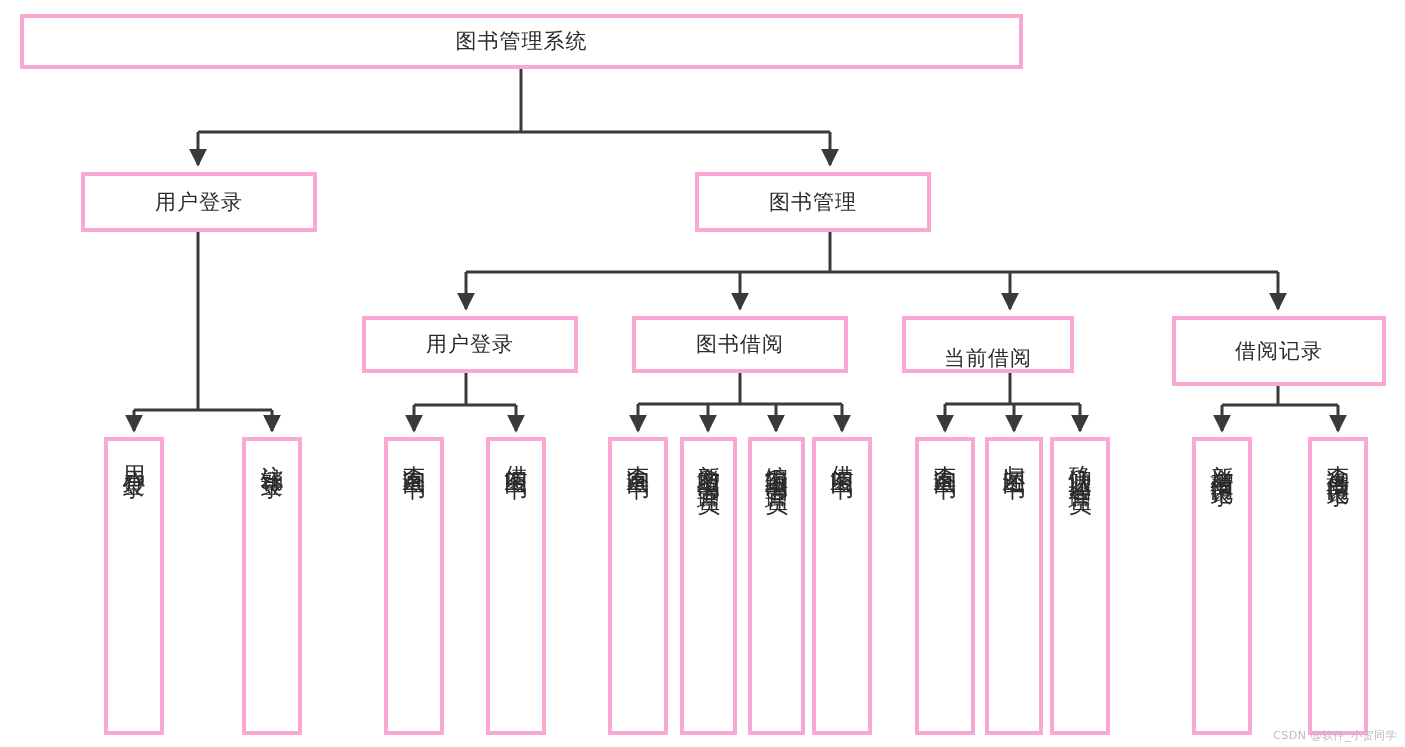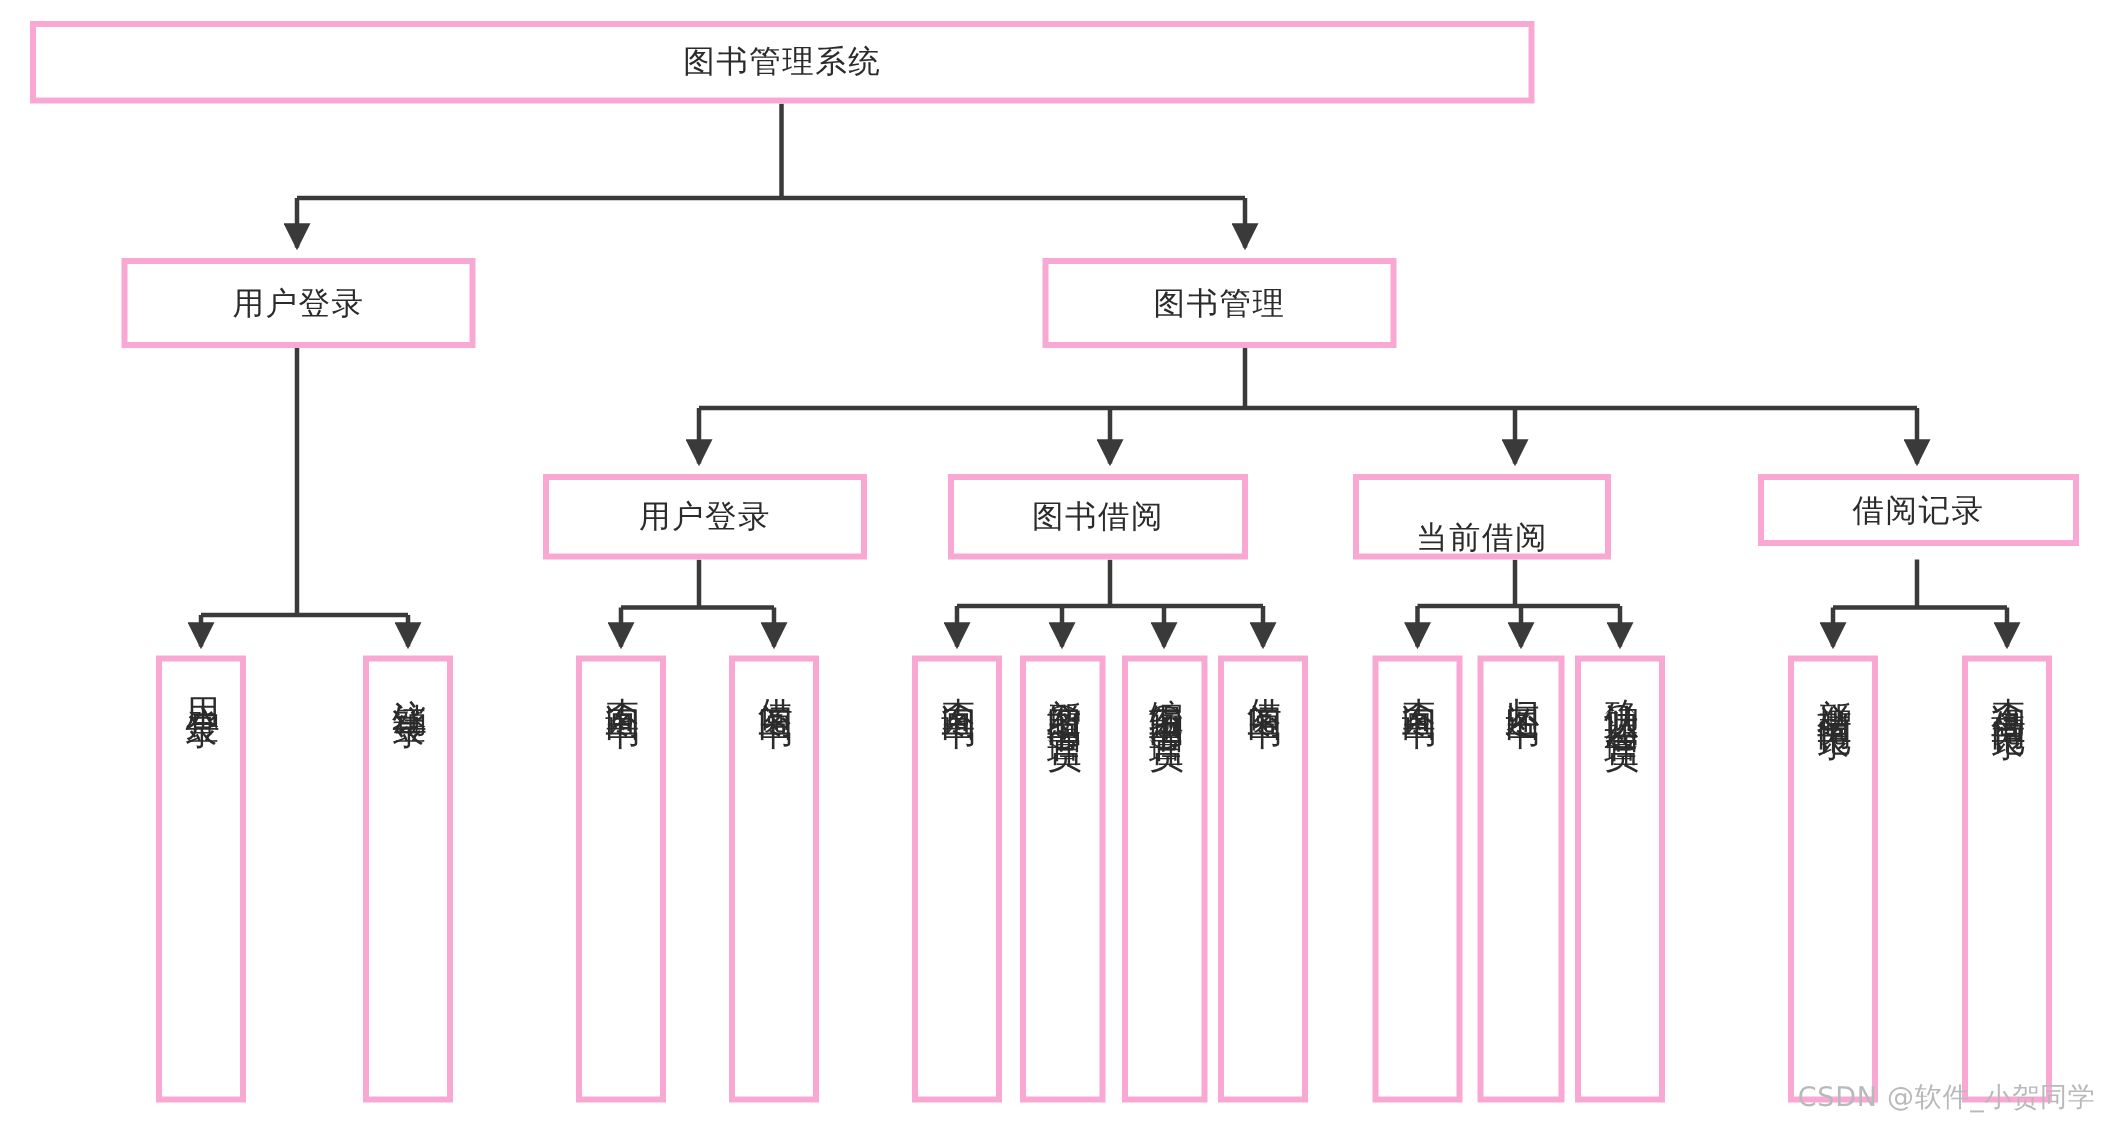--- a/index.html
+++ b/index.html
@@ -40,21 +40,21 @@
     font-size:23px;
     letter-spacing:4px;
     line-height:1.0;
     white-space:nowrap;
   }
 
   #watermark{
     position:absolute;
     right:8px;
     bottom:4px;
-    font-size:18px;
+    font-size:11px;
     color:#b9b9b9;
     white-space:nowrap;
     letter-spacing:0.5px;
   }
 </style>
 </head>
 <body>
 
 <div id="diagram">
 
@@ -115,27 +115,27 @@
   <div class="node h" style="left:81px;top:172px;width:236px;height:60px;">
     <span class="lbl">用户登录</span>
   </div>
   <div class="node h" style="left:695px;top:172px;width:236px;height:60px;">
     <span class="lbl">图书管理</span>
   </div>
 
   <div class="node h" style="left:362px;top:316px;width:216px;height:57px;">
     <span class="lbl">用户登录</span>
   </div>
-  <div class="node h" style="left:632px;top:316px;width:200px;height:57px;">
+  <div class="node h" style="left:632px;top:316px;width:216px;height:57px;">
     <span class="lbl">图书借阅</span>
   </div>
   <div class="node h" style="left:902px;top:316px;width:172px;height:57px;align-items:flex-end;">
     <span class="lbl">当前借阅</span>
   </div>
-  <div class="node h" style="left:1172px;top:316px;width:214px;height:48px;">
+  <div class="node h" style="left:1172px;top:316px;width:214px;height:70px;">
     <span class="lbl">借阅记录</span>
   </div>
 
   <div class="node v" style="left:104px;top:437px;width:60px;height:298px;">
     <span class="lbl">用户登录</span>
   </div>
   <div class="node v" style="left:242px;top:437px;width:60px;height:298px;">
     <span class="lbl">注销登录</span>
   </div>
 

